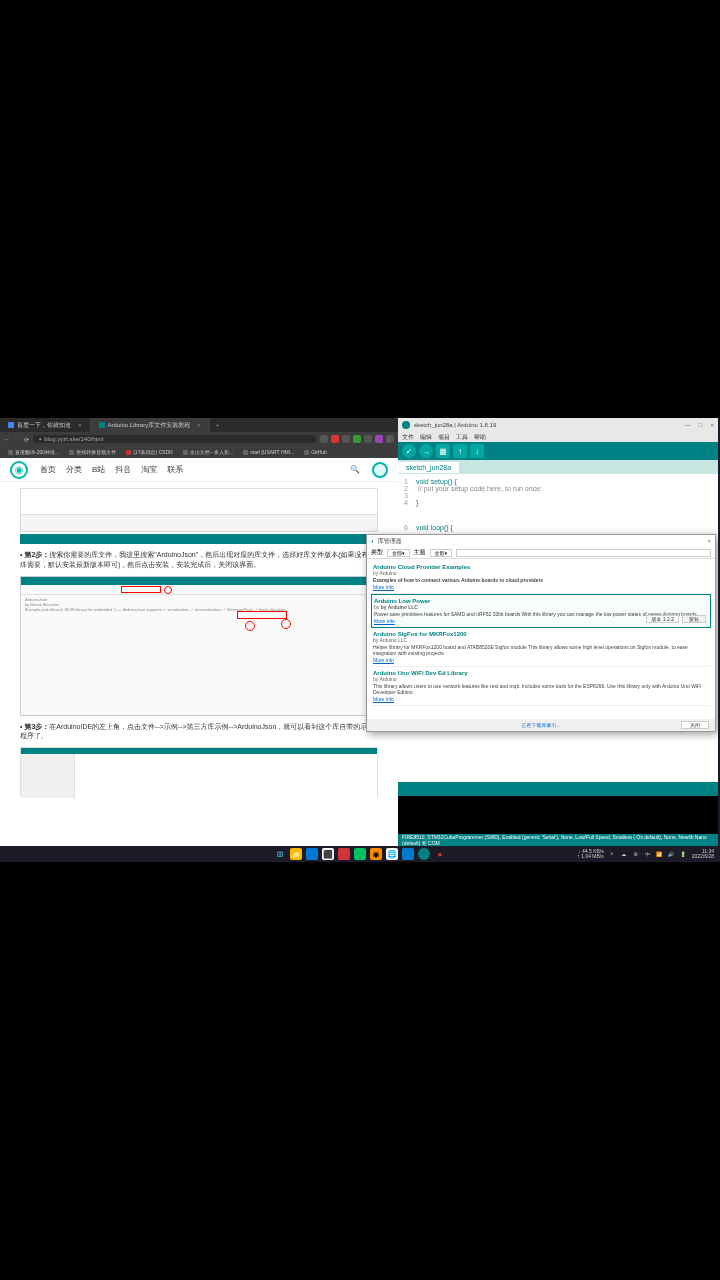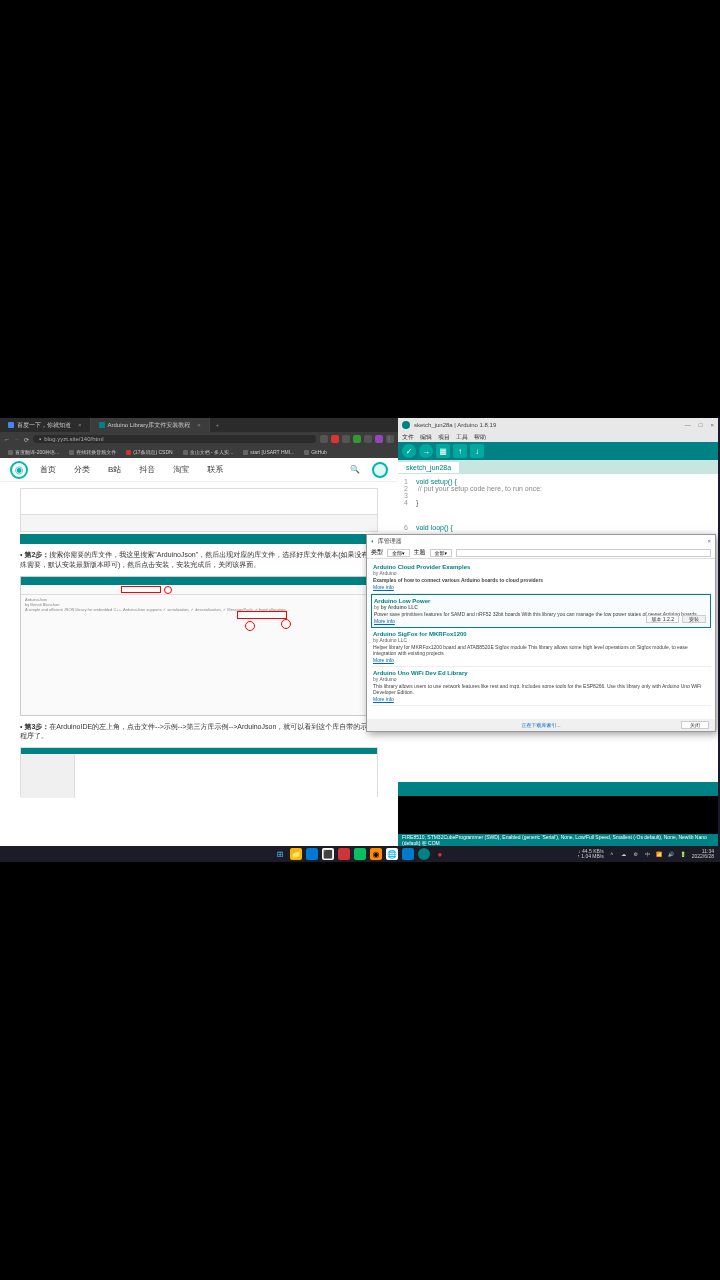--- a/index.html
+++ b/index.html
@@ -15,21 +15,21 @@
 .browser-url{height:14px;background:#3c3c3c;display:flex;align-items:center;font-size:6px;color:#ccc;gap:4px;padding:0 4px}
 .url-nav{display:flex;gap:4px}
 .url-bar{flex:1;background:#2b2b2b;border-radius:7px;padding:1px 6px;color:#aaa;display:flex;align-items:center;gap:3px}
 .url-exts{display:flex;gap:3px}
 .ext{width:8px;height:8px;border-radius:2px;background:#555}
 .browser-bm{height:12px;background:#3c3c3c;display:flex;align-items:center;font-size:5px;color:#ccc;gap:2px;padding:0 4px}
 .bm{padding:1px 4px;display:flex;align-items:center;gap:2px}
 .bm-icon{width:5px;height:5px;background:#666;border-radius:1px}
 .site-header{height:24px;background:#fff;border-bottom:1px solid #eee;display:flex;align-items:center;padding:0 10px;gap:12px;font-size:8px;color:#333}
 .logo{width:18px;height:18px;border:2px solid #00b8a9;border-radius:50%;display:flex;align-items:center;justify-content:center;color:#00b8a9;font-size:10px}
-.nav-items{display:flex;gap:18px}
+.nav-items{display:flex;gap:10px}
 .search-ico{margin-left:auto;color:#999}
 .avatar{width:16px;height:16px;border:2px solid #00b8a9;border-radius:50%;background:#e0f7f5}
 .content{flex:1;background:#fff;overflow:hidden;padding:4px 20px;font-size:7px;color:#333}
 .content-img{background:#f5f5f5;border:1px solid #ddd;margin:2px 0}
 .teal-bar{background:#008184;height:10px}
 .step{margin:6px 0;line-height:1.4}
 .step b{font-weight:bold}
 .libmgr-shot{border:1px solid #ccc;height:140px;position:relative;background:#fafafa;margin:4px 0}
 .libmgr-shot .lm-head{background:#008184;height:8px}
 .libmgr-shot .lm-search{height:10px;border-bottom:1px solid #ddd;position:relative}

